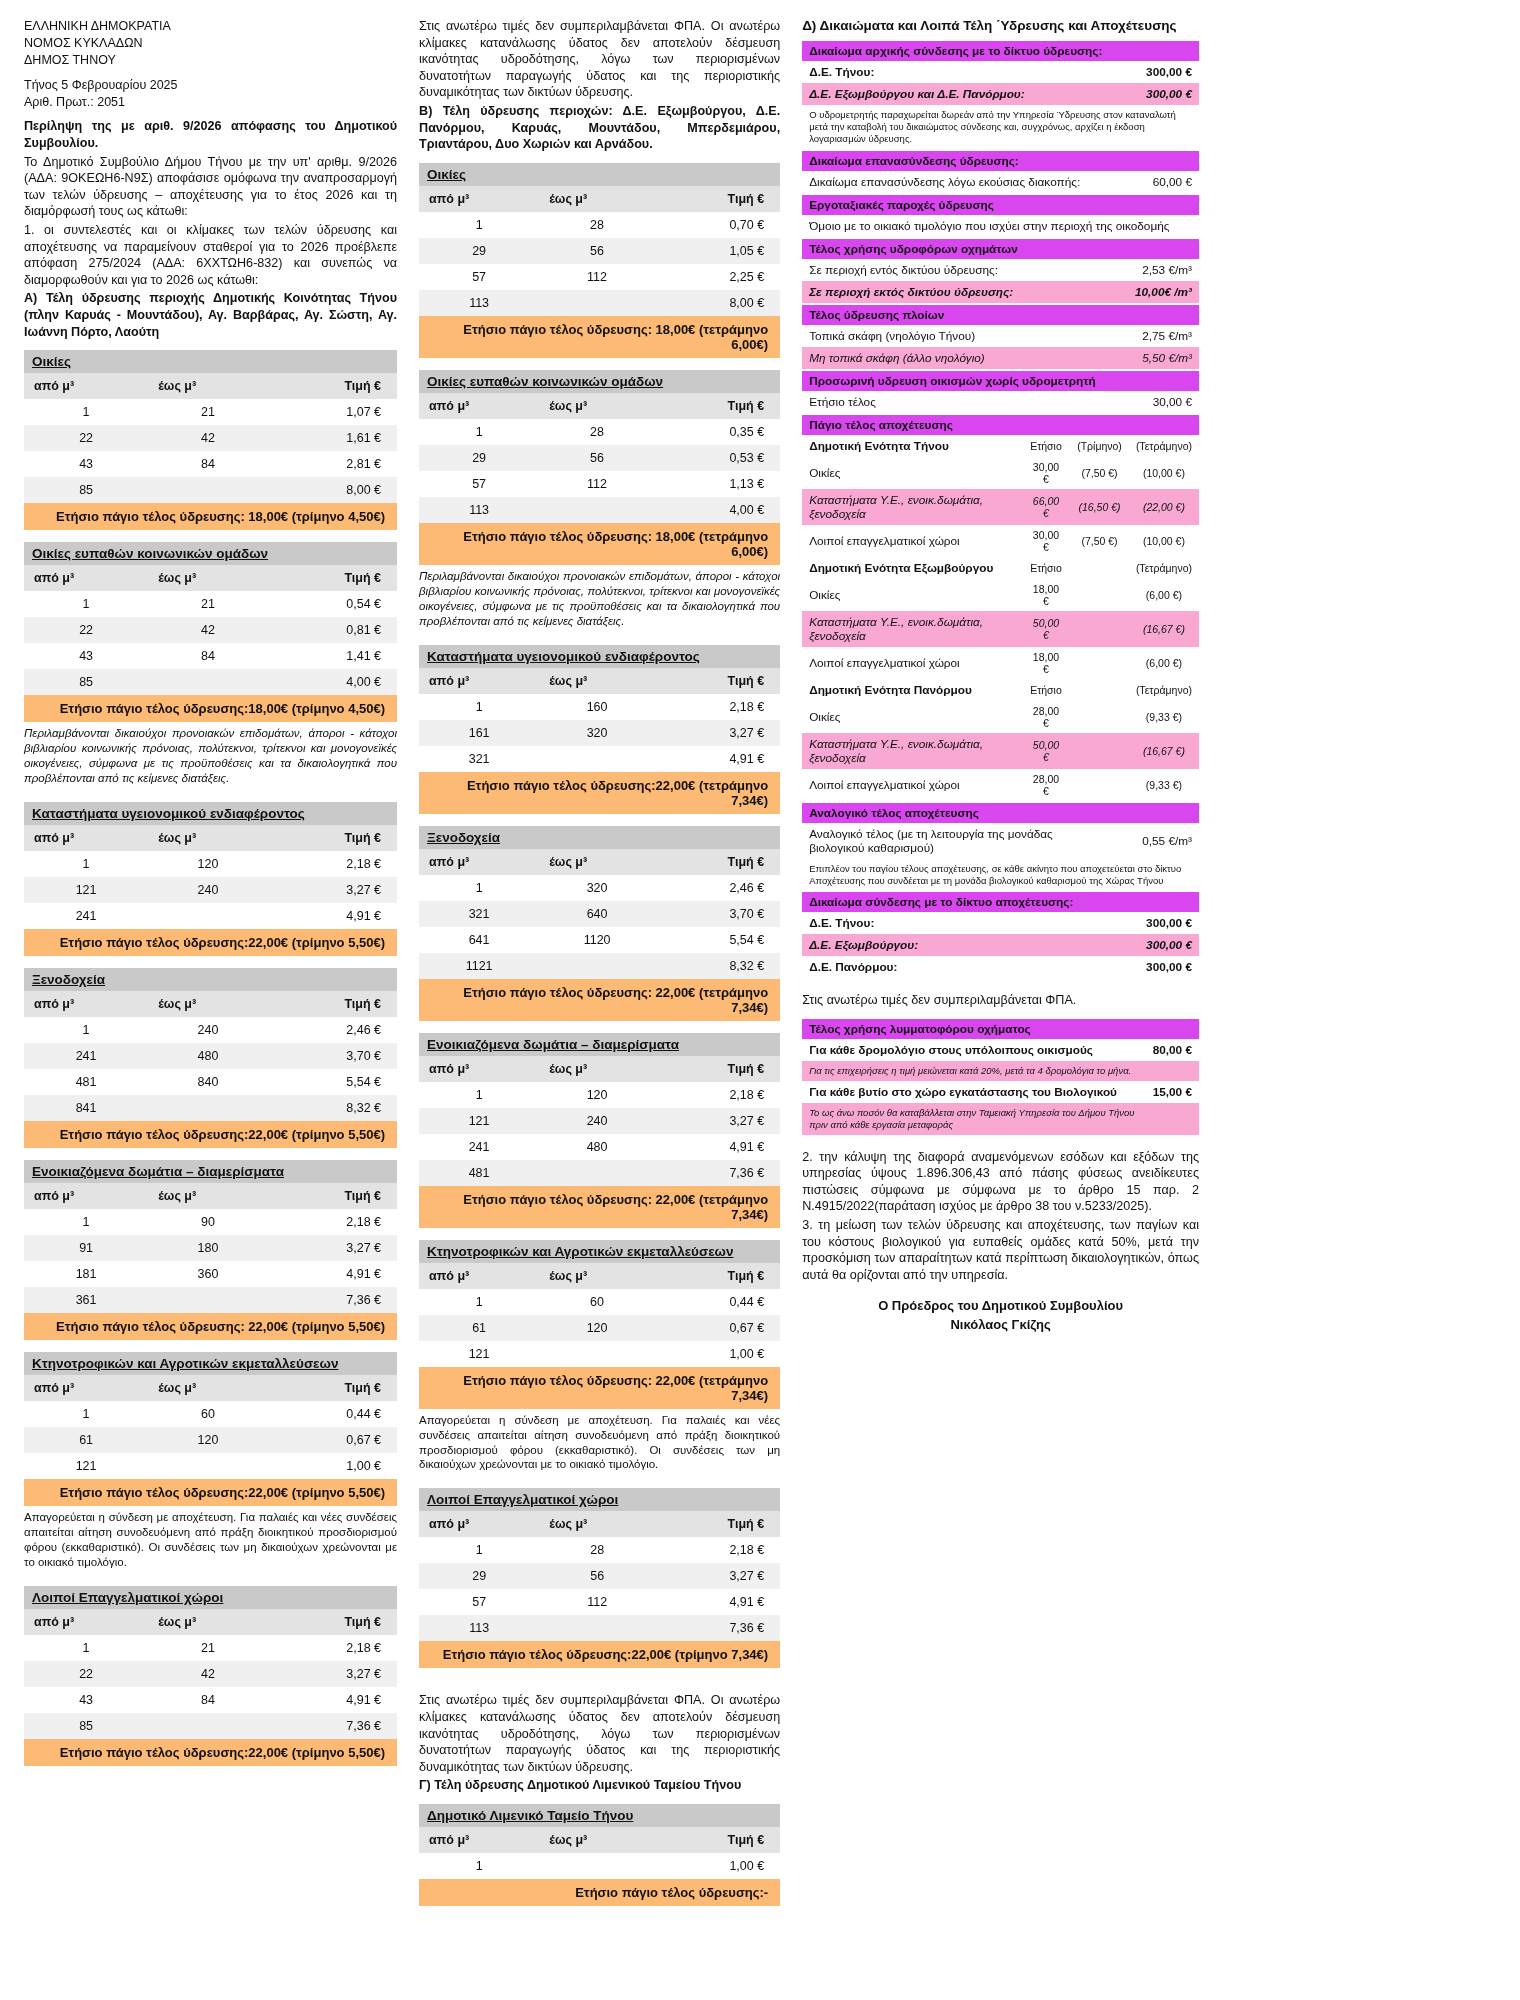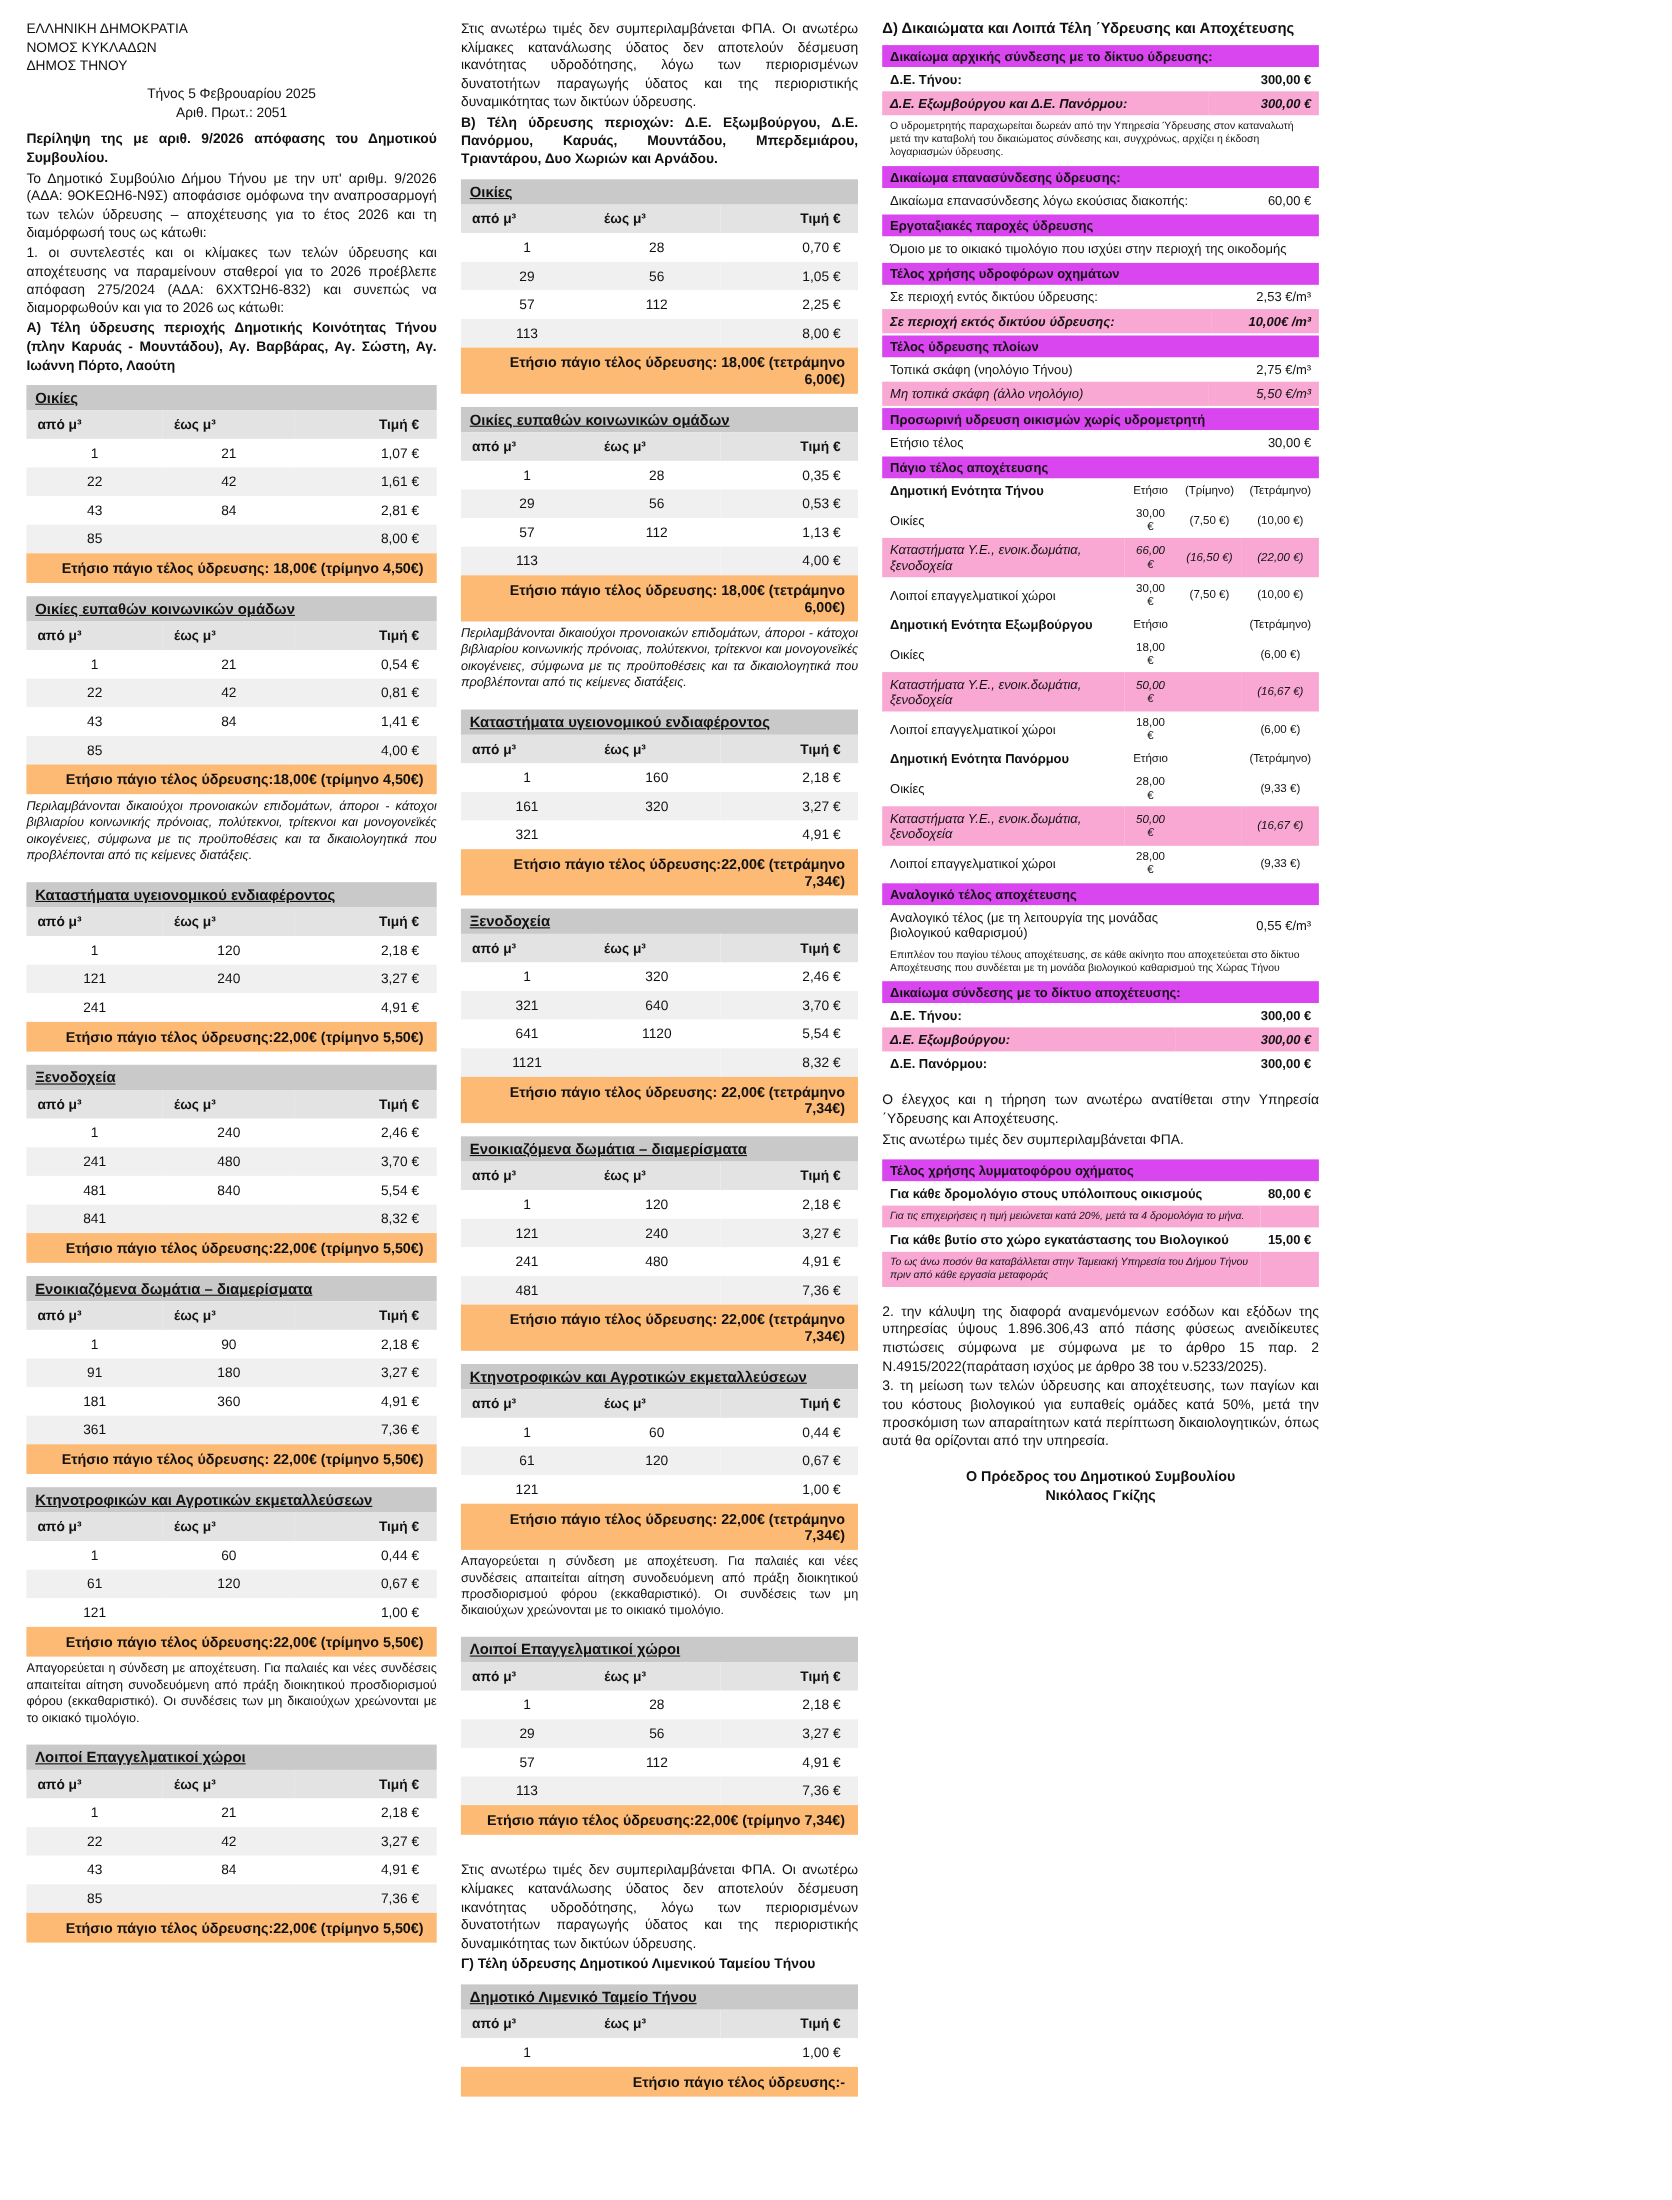--- a/index.html
+++ b/index.html
@@ -11,21 +11,21 @@
     font-size:12.5px;
   }
   .page { width:1212px; padding:18px 13px 30px 24px; box-sizing:border-box; }
   .cols { display:flex; gap:22px; align-items:flex-start; }
   .col { }
   .col1 { width:470px; }
   .col2 { width:455px; }
   .col3 { width:500px; }
 
   .hdr-line { font-size:12.5px; line-height:1.35; }
-  .right { text-align:center; }
+  .right { text-align:left; }
   .center { text-align:center; }
   .bold { font-weight:bold; }
   p.body { margin:0 0 2px 0; text-align:justify; line-height:1.32; font-size:12.6px; }
   .spacer8 { height:8px; }
   .spacer12 { height:12px; }
 
   
   .tbl { width:100%; border-collapse:collapse; margin:0 0 4px 0; }
   .tbl caption {
     caption-side:top;
@@ -886,21 +886,20 @@
                 <td class="val">300,00 €</td>
               </tr>
               <tr>
                 <td class="b">Δ.Ε. Πανόρμου:</td>
                 <td class="val">300,00 €</td>
               </tr>
             </tbody>
           </table>
         </div>
       <div class="spacer12"></div>
-      <p class="body">Ο έλεγχος και η τήρηση των ανωτέρω ανατίθεται στην Υπηρεσία ΄Υδρευσης και Αποχέτευσης.</p>
       <p class="body">Στις ανωτέρω τιμές δεν συμπεριλαμβάνεται ΦΠΑ.</p>
       <div class="spacer8"></div>
       <div id="secD-tanker">
           <table class="dtbl">
             <caption>Τέλος χρήσης λυμματοφόρου οχήματος</caption>
             <tbody>
               <tr>
                 <td class="b">Για κάθε δρομολόγιο στους υπόλοιπους οικισμούς</td>
                 <td class="val">80,00 €</td>
               </tr>

